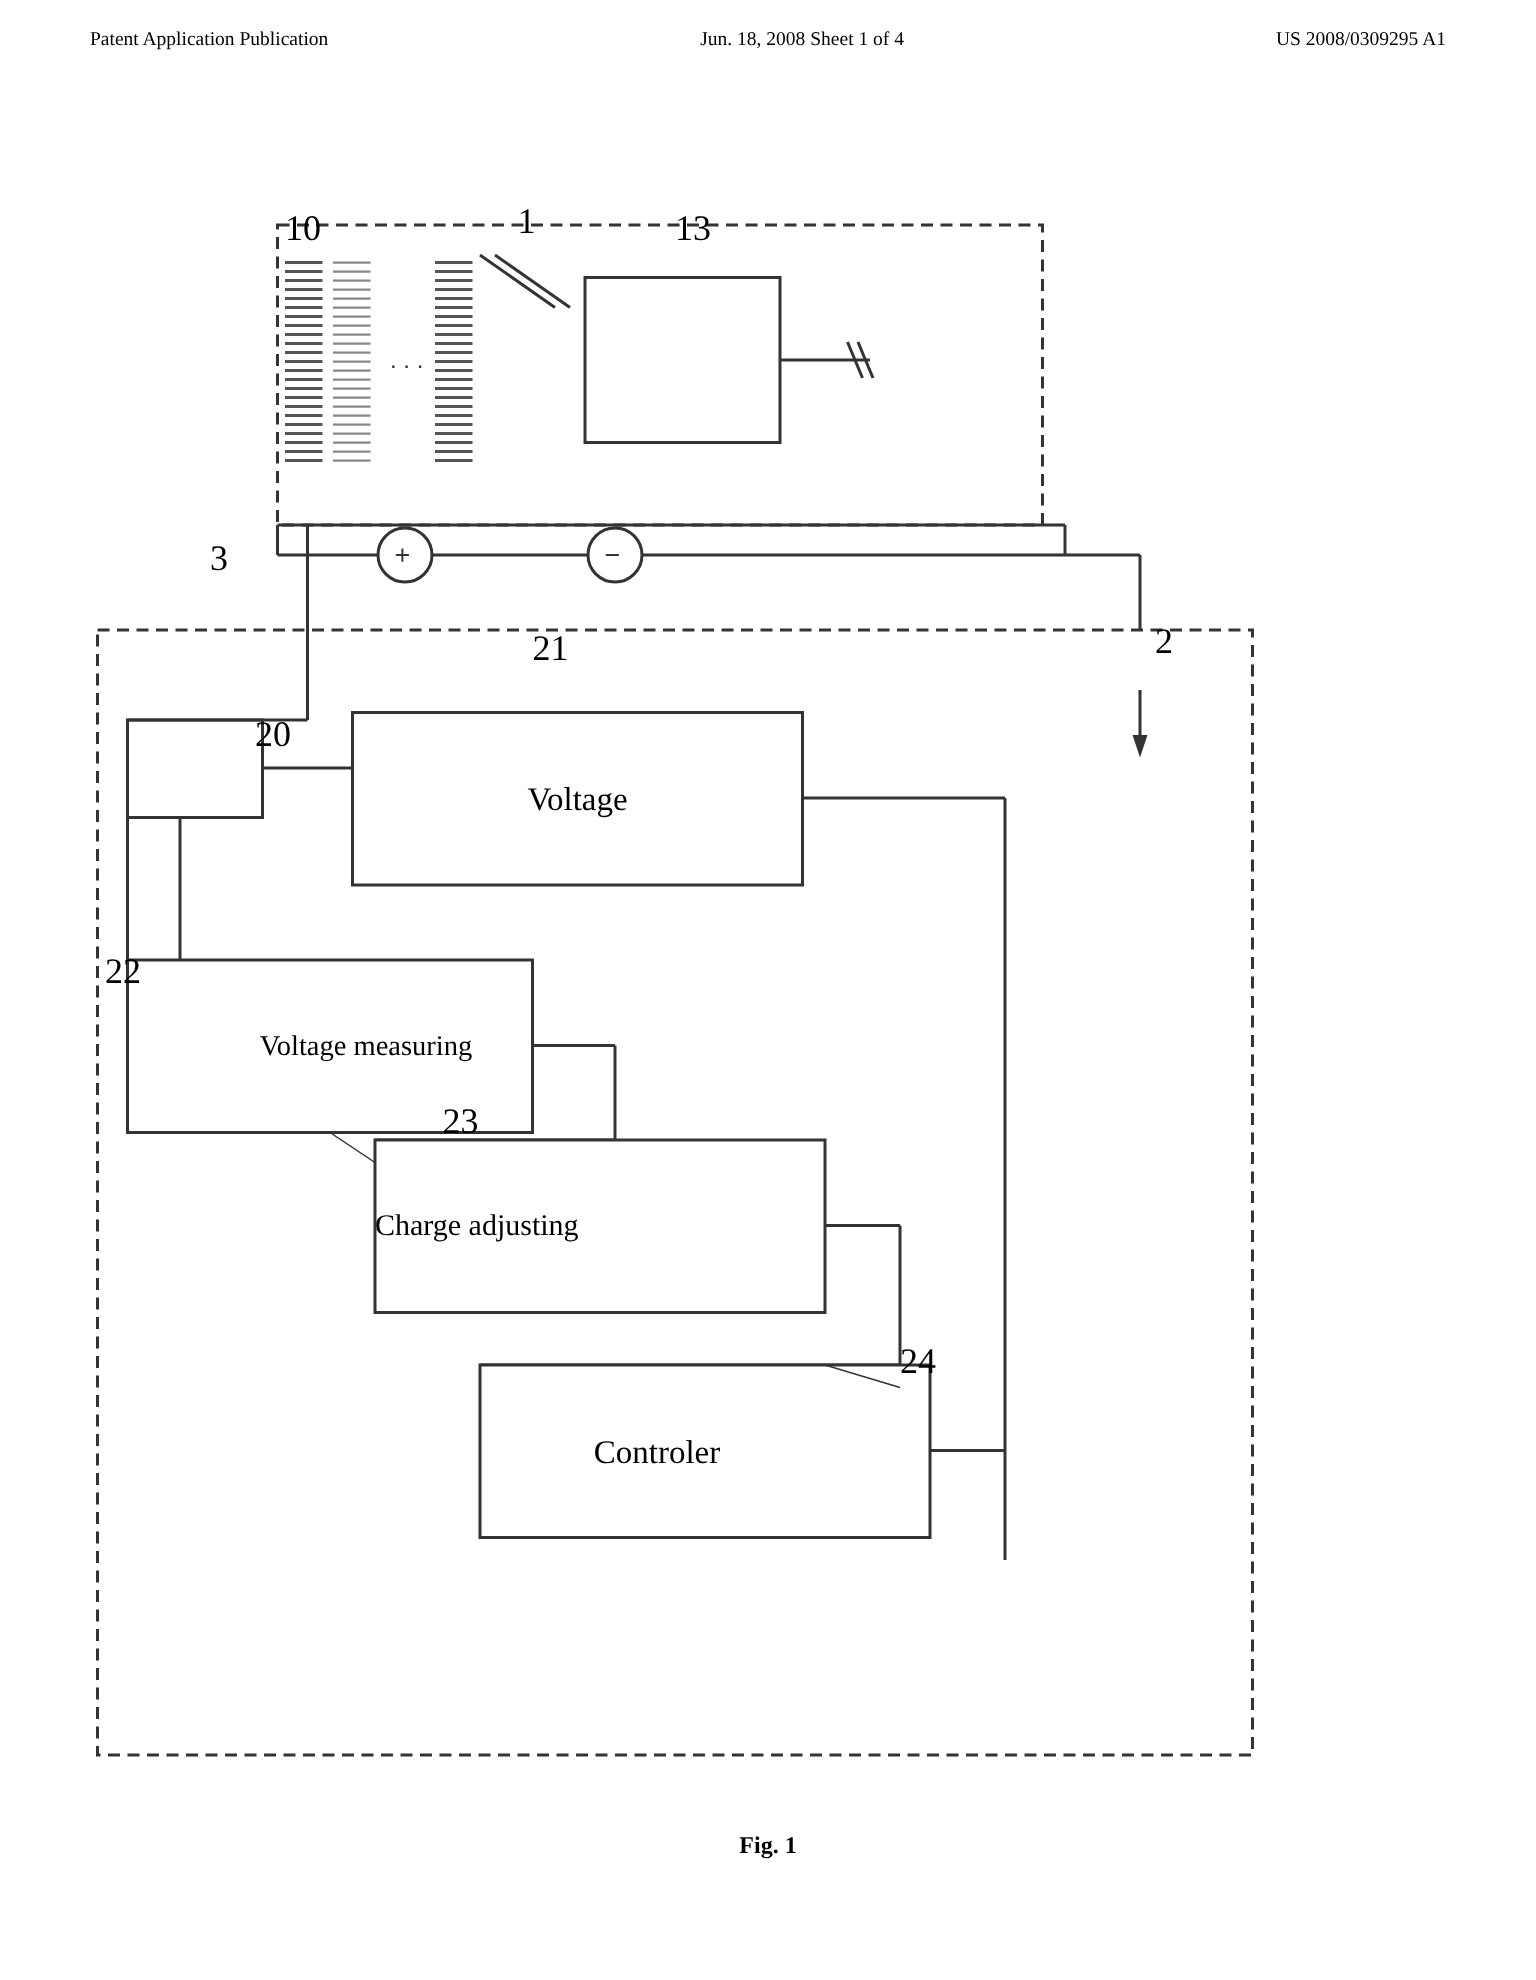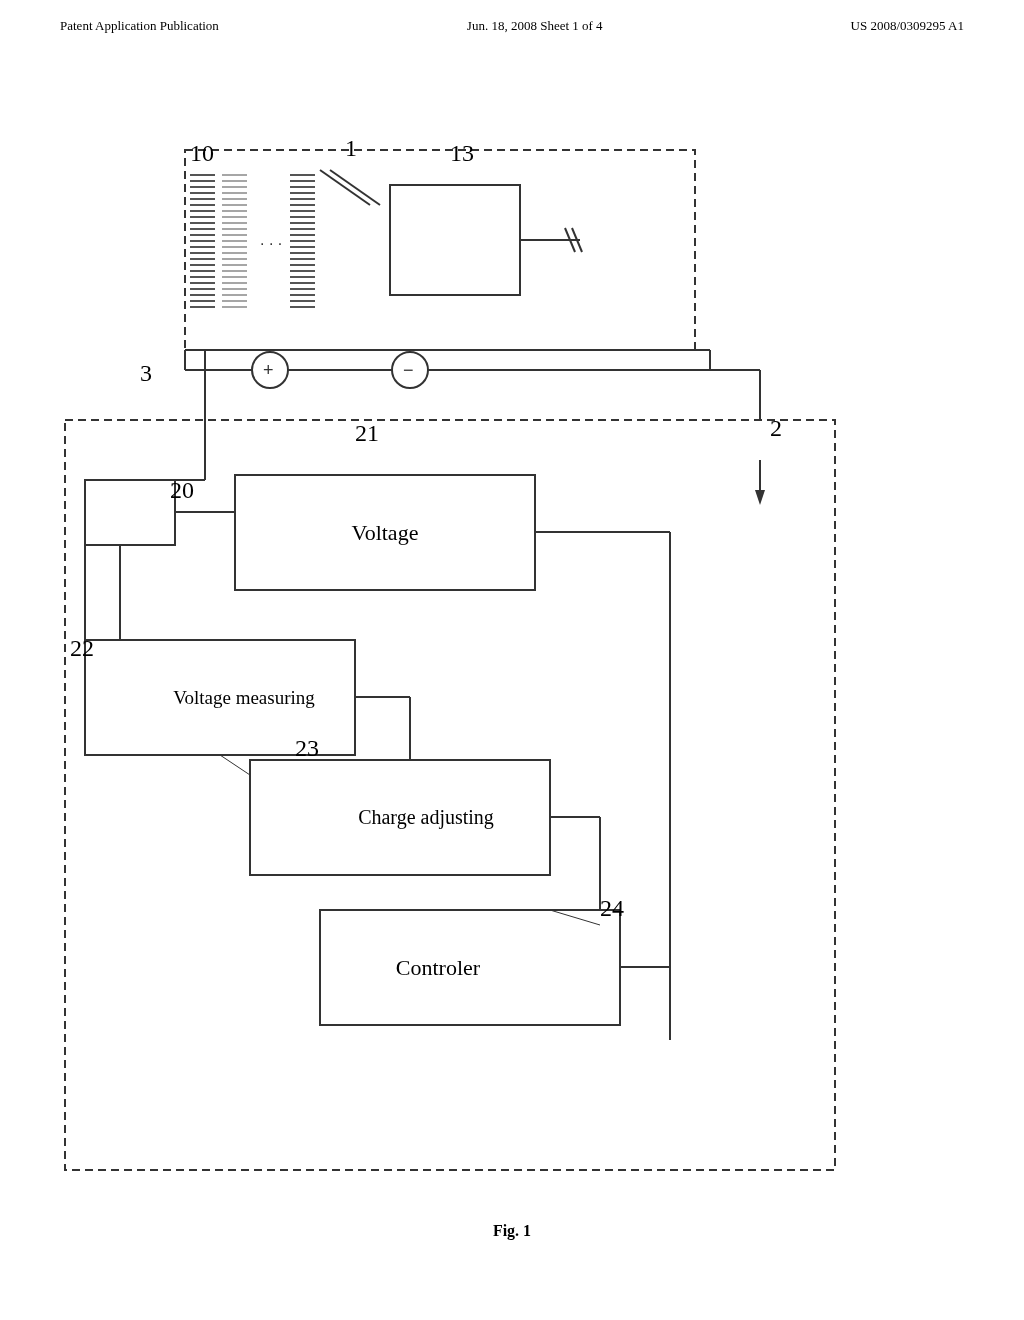--- a/index.html
+++ b/index.html
@@ -243,21 +243,21 @@
   </div>
 
   <div class="ref-label" style="top: 555px; left: 10px;">22</div>
 
   <div style="position:absolute; top:560px; left:25px; width:318px; height:115px; display:flex; align-items:center; justify-content:center; font-size:19px; pointer-events:none;">
     <span>Voltage measuring</span>
   </div>
 
   <div class="ref-label" style="top: 655px; left: 235px;">23</div>
 
-  <div style="position:absolute; top:680px; left:190px; width:352px; height:115px; display:flex; align-items:center; justify-content:center; font-size:20px; pointer-events:none;">
+  <div style="position:absolute; top:680px; left:190px; width:352px; height:115px; display:flex; align-items:center; justify-content:flex-start; font-size:20px; pointer-events:none;">
     <span>Charge adjusting</span>
   </div>
 
   <div class="ref-label" style="top: 815px; left: 540px;">24</div>
 
   <div style="position:absolute; top:830px; left:260px; width:236px; height:115px; display:flex; align-items:center; justify-content:center; font-size:22px; pointer-events:none;">
     <span>Controler</span>
   </div>
 
   <div class="fig-caption">Fig. 1</div>

